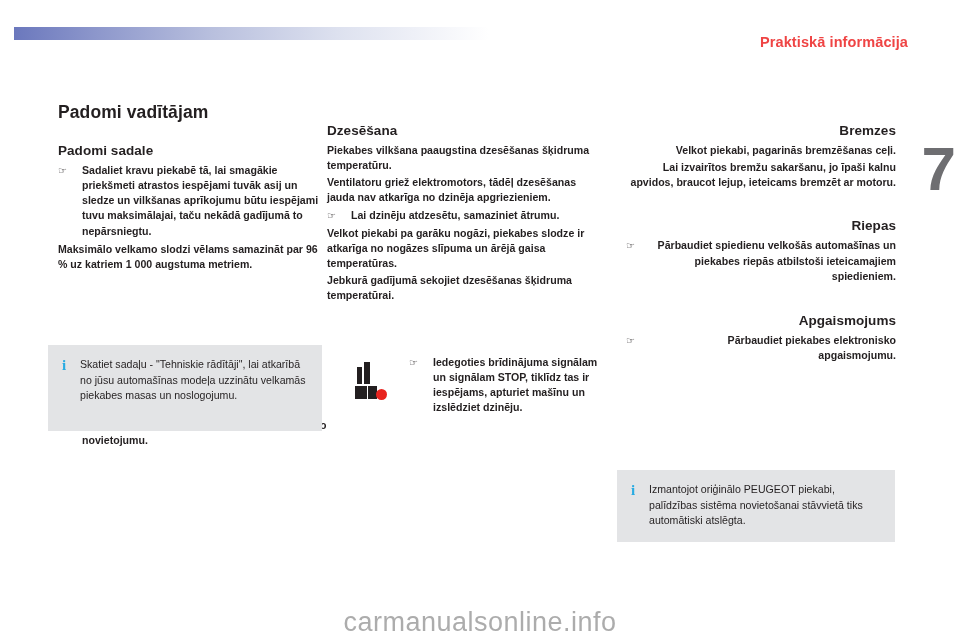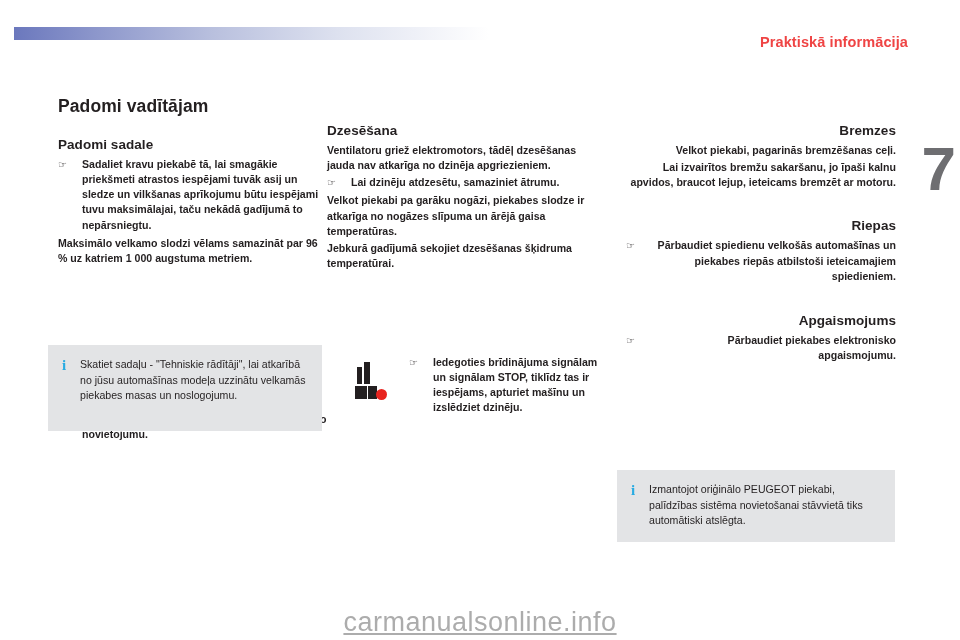--- a/index.html
+++ b/index.html
@@ -63,21 +63,21 @@
   }
   .col-1 { left: 58px; }
   .col-2 { left: 327px; }
   .col-3 { left: 626px; text-align: right; }
 
   
   .title-main {
     font-size: 17.5px;
     font-weight: bold;
     color: #231f20;
-    margin: 0 0 20px 0;
+    margin: 6px 0 20px 0;
     letter-spacing: 0.1px;
   }
   .title-sub {
     font-size: 13.5px;
     font-weight: bold;
     color: #231f20;
     margin: 0 0 5px 0;
     letter-spacing: 0.05px;
   }
   .para {
@@ -195,21 +195,21 @@
     bottom: 2px;
     width: 960px;
     text-align: center;
     font-size: 27px;
     color: #9e9e9e;
     font-weight: normal;
     letter-spacing: 0.5px;
     white-space: nowrap;
     font-family: "Liberation Sans", sans-serif;
   }
-  .watermark .wm-inner { opacity: 0.85; text-decoration: underline; }
+  .watermark .wm-inner { opacity: 0.85; }
 </style>
 </head>
 <body>
 
 <div class="header-bar"></div>
 <div class="header-title">Praktiskā informācija</div>
 
 <div class="chapter-tab">
   <div class="chapter-number">7</div>
 </div>
@@ -239,20 +239,21 @@
 
 <div class="info-box" id="info-box-1">
   <span class="info-icon">i</span>
   <p class="info-text">Skatiet sadaļu - "Tehniskie rādītāji", lai atkarībā no jūsu automašīnas modeļa uzzinātu velkamās piekabes masas un noslogojumu.</p>
 </div>
 
 <div class="col col-2">
 
   <h2 class="title-sub" style="margin-top:27px;">Dzesēšana</h2>
 
+  <p class="para">Piekabes vilkšana paaugstina dzesēšanas šķidruma temperatūru.</p>
   <p class="para">Ventilatoru griež elektromotors, tādēļ dzesēšanas jauda nav atkarīga no dzinēja apgriezieniem.</p>
 
   <div class="bullet-row">
     <span class="bullet-glyph">☞</span>
     <span class="bullet-text">Lai dzinēju atdzesētu, samaziniet ātrumu.</span>
   </div>
 
   <p class="para">Velkot piekabi pa garāku nogāzi, piekabes slodze ir atkarīga no nogāzes slīpuma un ārējā gaisa temperatūras.</p>
   <p class="para">Jebkurā gadījumā sekojiet dzesēšanas šķidruma temperatūrai.</p>
 </div>

